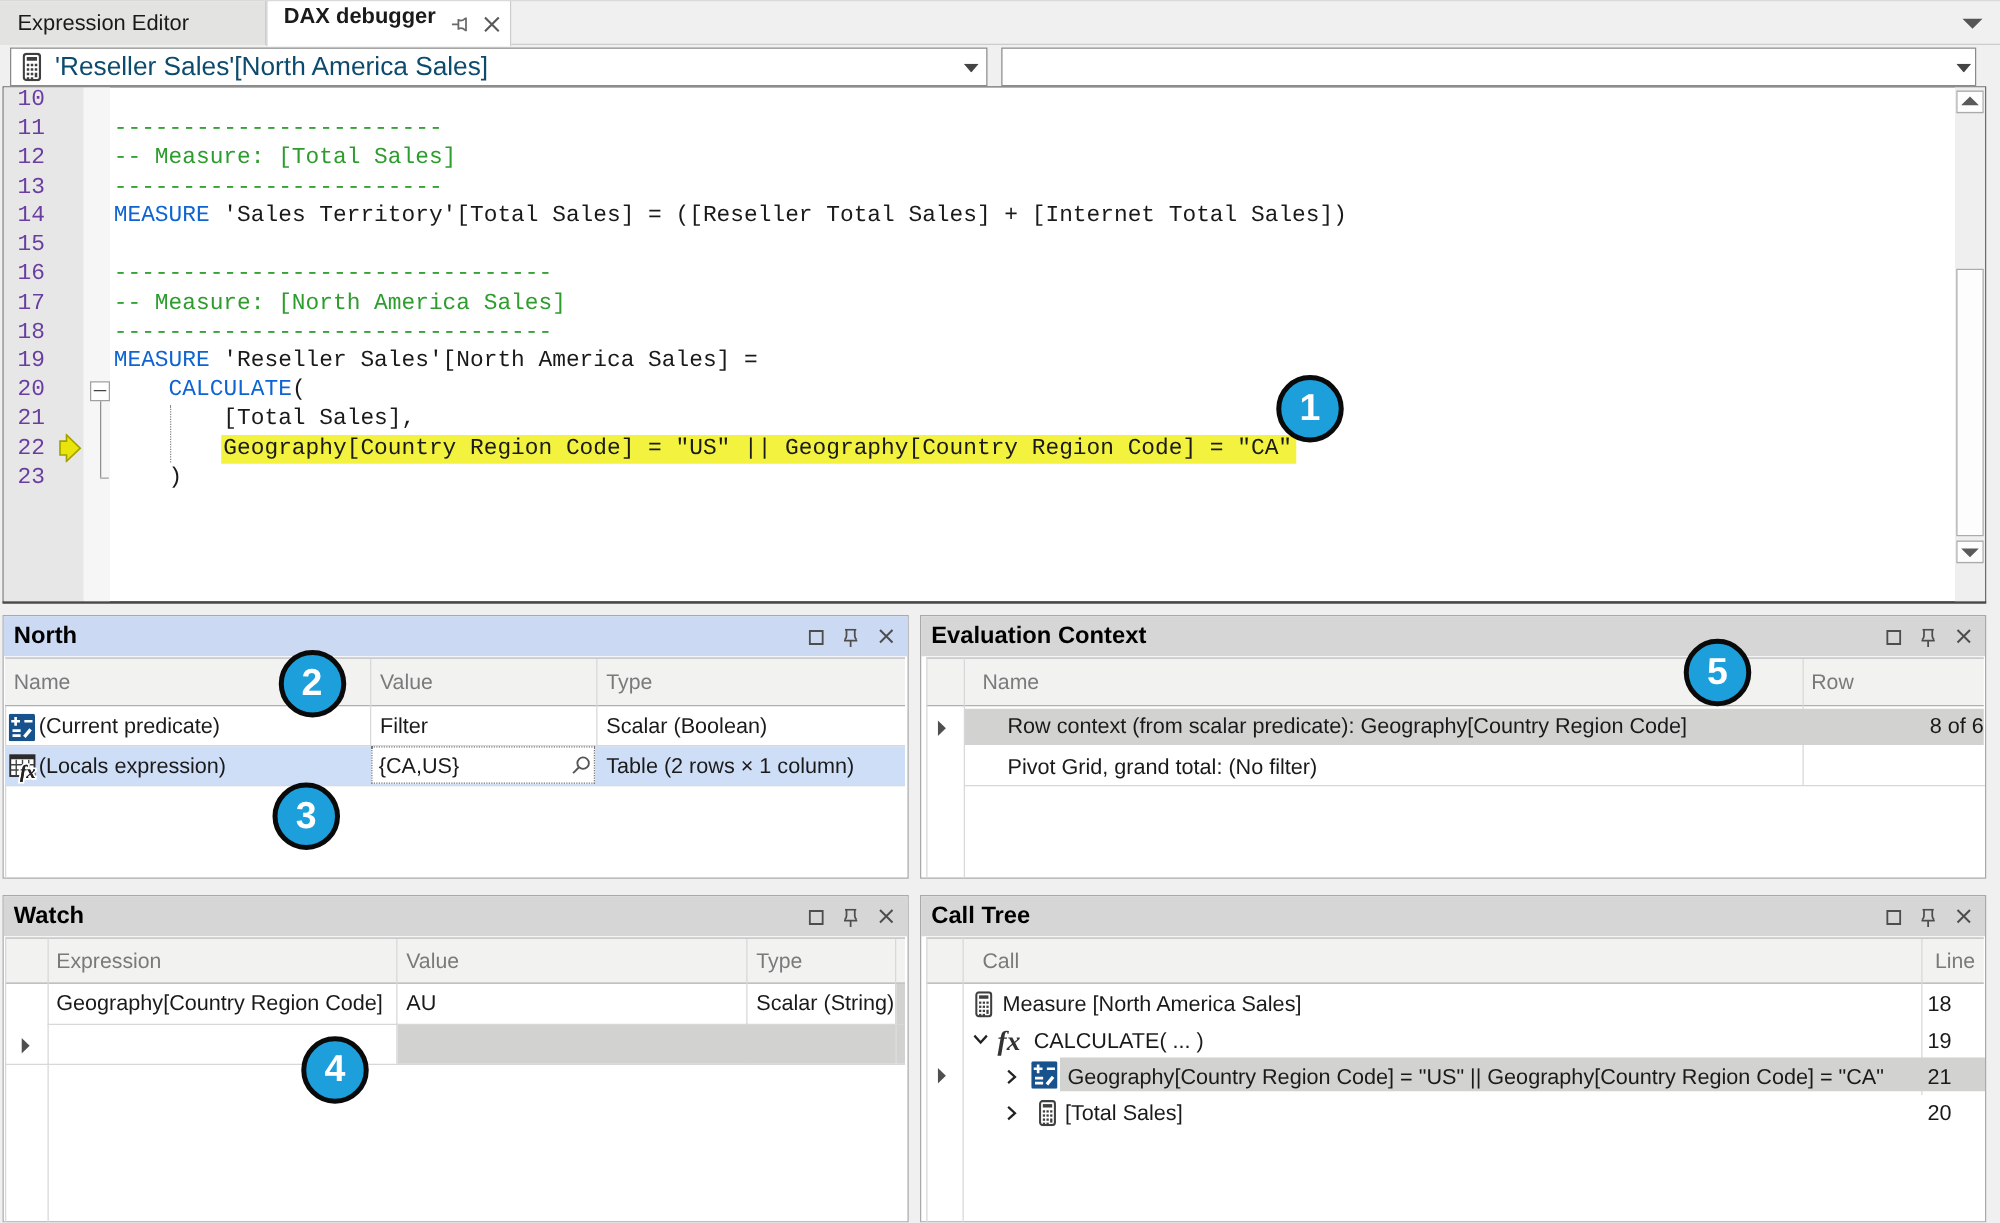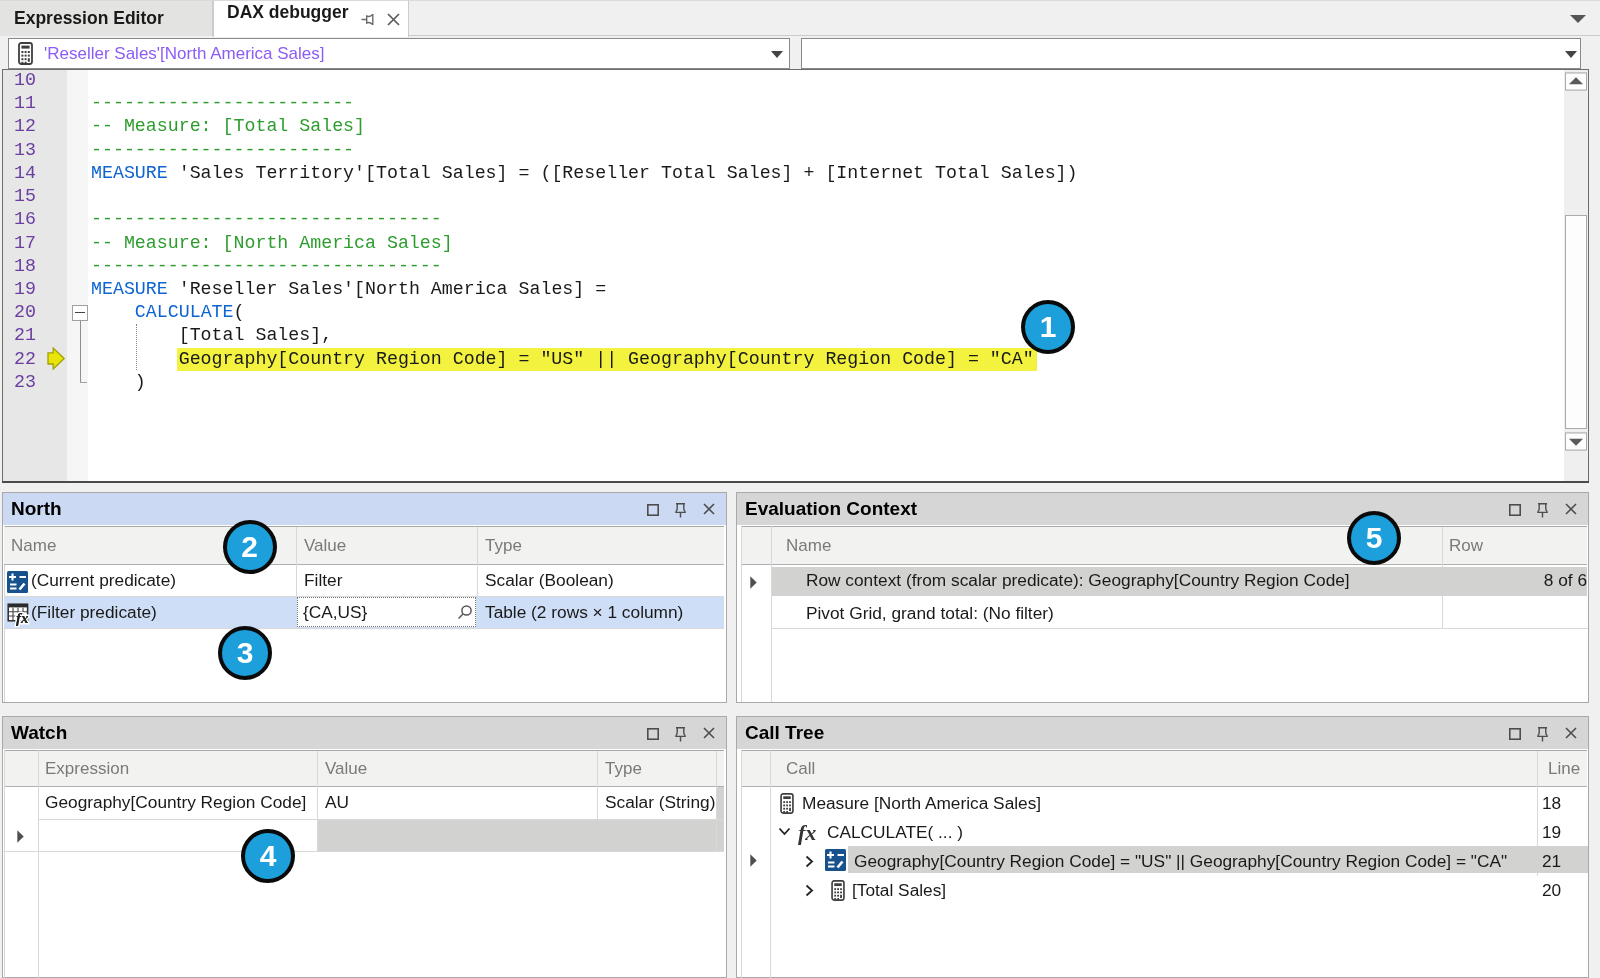--- a/index.html
+++ b/index.html
@@ -4,21 +4,21 @@
 body{width:1600px;height:978px;position:relative;overflow:hidden;background:#f0f0f0;font-family:"Liberation Sans",sans-serif}
 .mono{font-family:"Liberation Mono",monospace;font-size:18.27px;line-height:23.214px;white-space:pre;color:#1a1a1a}
 .k{color:#0e65d2}
 .c{color:#2e9d2e}
 .t{font-size:17.3px;color:#1a1a1a;white-space:pre}
 .h{font-size:17px;color:#7a7a7a;white-space:pre}
 .vc{display:flex;align-items:center}
 </style></head><body>
 <div style="position:absolute;left:0;top:0;width:1600px;height:36px;background:#f0f0f0;border-top:1px solid #dadada;border-bottom:1px solid #cccccc"></div>
 <div style="position:absolute;left:0;top:1px;width:213px;height:35px;background:#e3e3e1;border-right:1px solid #cccccc"></div>
-<div style="position:absolute;left:14px;top:0;width:200px;height:36px;font-weight:bold;font-size:17.5px;color:#1a1a1a">
+<div style="position:absolute;left:14px;top:0;width:200px;height:36px;font-weight:normal;font-size:17.5px;color:#1a1a1a">
     <span class="vc" style="height:36px">Expression Editor</span>
   </div>
 <div style="position:absolute;left:213px;top:0;width:196px;height:37px;background:#fff;border:1px solid #cccccc;border-bottom:none;border-top:1px solid #dadada"></div>
 <div style="position:absolute;left:227px;top:0;width:170px;height:36px;font-weight:bold;font-size:17.5px;color:#1a1a1a">
     <span class="vc" style="height:24px">DAX debugger</span>
   </div>
 <svg style="position:absolute;left:361px;top:13px" width="16" height="13" viewBox="0 0 16 13">
     <g stroke="#6a6a6a" stroke-width="1.4" fill="none">
       <path d="M0.5 6.5 L5 6.5 M5.7 2.2 L5.7 10.8 M5.7 2.8 Q8.5 4.5 11.3 1.7 M5.7 10.2 Q8.5 8.5 11.3 11.3 M11.8 1 L11.8 12"></path>
     </g>
@@ -42,21 +42,21 @@
       <rect x="6.6" y="12.6" width="2" height="2"></rect>
       <rect x="9.8" y="12.6" width="2" height="2"></rect>
       <rect x="3.4" y="16.2" width="2" height="2"></rect>
       <rect x="6.6" y="16.2" width="2" height="2"></rect>
       <rect x="9.8" y="16.2" width="2" height="3.6"></rect>
       <rect x="3.4" y="19.8" width="2" height="2"></rect>
       <rect x="6.6" y="19.8" width="2" height="2"></rect>
     </g>
   </svg>
 <div style="position:absolute;left:44px;top:38px;height:31px">
-    <span class="vc" style="height:31px;font-size:17px;color:#8b5cf6">'Reseller Sales'[North America Sales]</span>
+    <span class="vc" style="height:31px;font-size:21px;color:#0c4a6e">'Reseller Sales'[North America Sales]</span>
   </div>
 <svg style="position:absolute;left:771px;top:51px" width="12" height="7" viewBox="0 0 12 7">
     <path d="M0 0 L12 0 L6 7 Z" fill="#444"></path>
   </svg>
 <svg style="position:absolute;left:1565px;top:51px" width="12" height="7" viewBox="0 0 12 7">
     <path d="M0 0 L12 0 L6 7 Z" fill="#444"></path>
   </svg>
 <div style="position:absolute;left:2px;top:69px;width:1587px;height:413px;background:#fff;border:1px solid #6c6c6c"></div>
 <div style="position:absolute;left:2px;top:481px;width:1587px;height:1.6px;background:#4a4a4a"></div>
 <div style="position:absolute;left:3px;top:70px;width:64px;height:411px;background:#e7e7e7"></div>
@@ -159,21 +159,21 @@
 <svg style="position:absolute;left:7px;top:602px" width="24" height="25" viewBox="0 0 24 25">
     <rect x="1.2" y="2.2" width="19.4" height="16.6" fill="#fff" stroke="#2b2b2b" stroke-width="1.5"></rect>
     <rect x="1.2" y="2.2" width="19.4" height="3.2" fill="#2b2b2b"></rect>
     <g stroke="#444" stroke-width="1.1">
       <path d="M1.5 9.8 L20.5 9.8 M1.5 14 L20.5 14 M6 5.8 L6 18.5 M11 5.8 L11 18.5 M16 5.8 L16 18.5"></path>
     </g>
     <text x="9" y="20.5" font-family="Liberation Serif,serif" font-style="italic" font-weight="bold" font-size="15" fill="#222" stroke="#fff" stroke-width="3" paint-order="stroke">fx</text>
     <text x="9" y="20.5" font-family="Liberation Serif,serif" font-style="italic" font-weight="bold" font-size="15" fill="#222">fx</text>
   </svg>
 <div style="position:absolute;left:31px;top:597px;height:31px">
-    <span class="t vc" style="height:31px">(Filter predicate)</span>
+    <span class="t vc" style="height:31px">(Locals expression)</span>
   </div>
 <div style="position:absolute;left:297px;top:597px;width:179px;height:30px;background:#fff;border:1px solid #777;border-style:dotted"></div>
 <div style="position:absolute;left:303px;top:597px;height:31px">
     <span class="t vc" style="height:31px">{CA,US}</span>
   </div>
 <svg style="position:absolute;left:457px;top:604px" width="16" height="16" viewBox="0 0 16 16">
     <circle cx="9.5" cy="6.5" r="4.6" fill="none" stroke="#555" stroke-width="1.5"></circle>
     <path d="M6 10 L1.5 14.5" stroke="#555" stroke-width="1.5"></path>
   </svg>
 <div style="position:absolute;left:485px;top:597px;height:31px">

